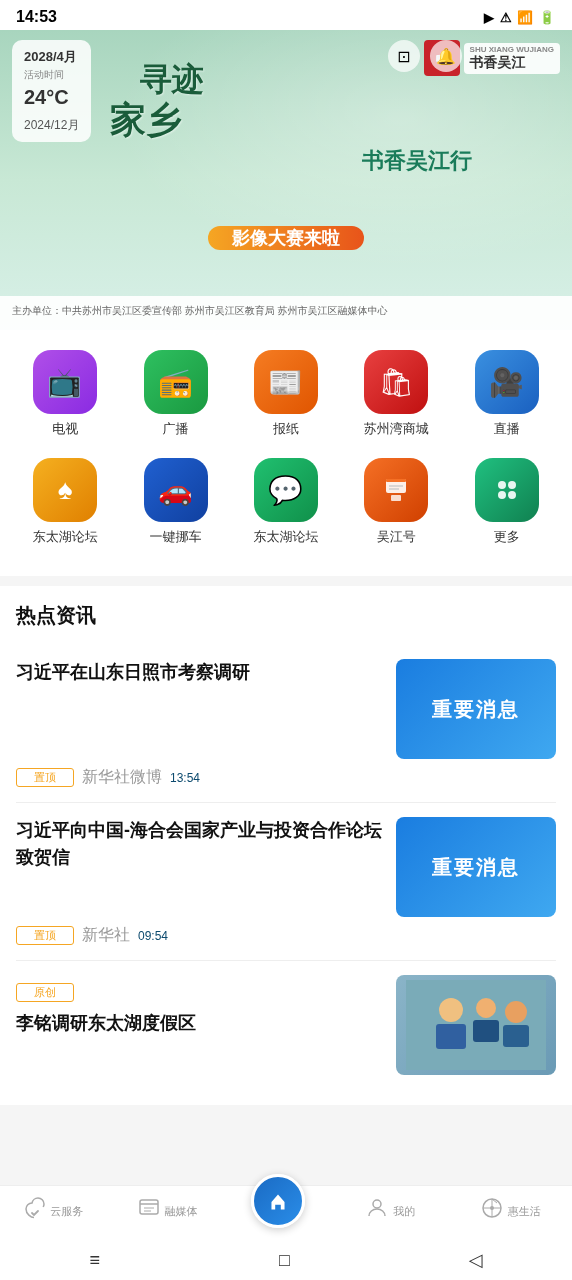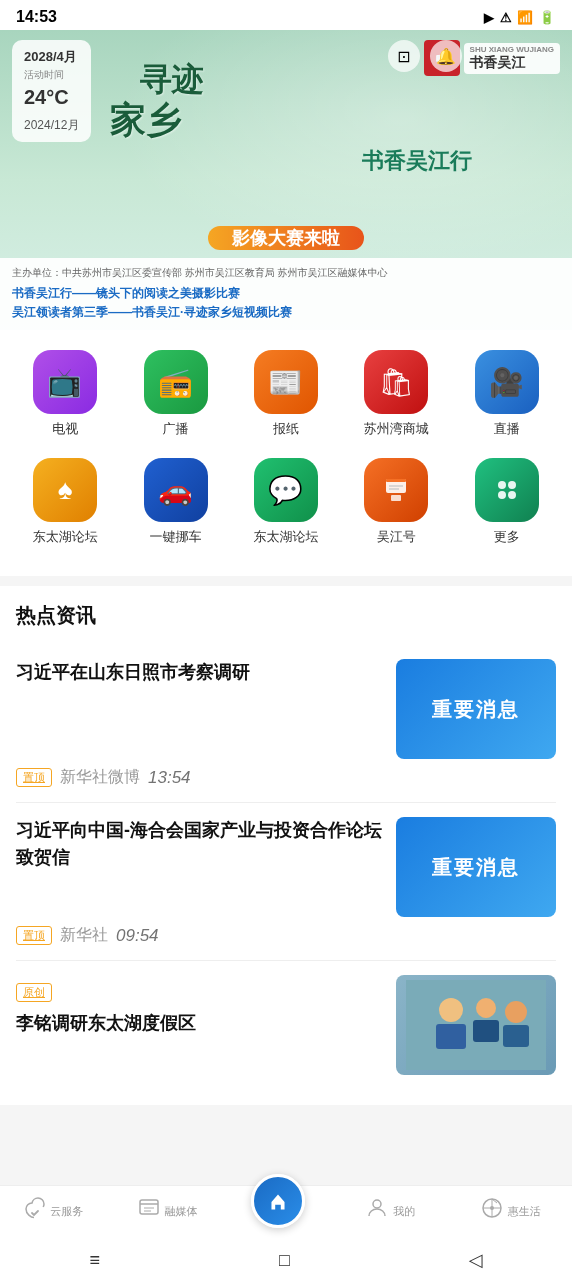--- a/index.html
+++ b/index.html
@@ -225,36 +225,34 @@
     .news-meta {
       display: flex;
       align-items: center;
       gap: 8px;
       margin-top: 8px;
     }
     .news-tag {
       border: 1px solid #f5a623;
       color: #f5a623;
       border-radius: 3px;
-      padding: 1px 6px;
+      padding: 1px 17px;
       font-size: 11px;
-      text-decoration: underline;
     }
     .news-tag.yuanchuang {
       border-color: #f5a623;
       color: #f5a623;
     }
     .news-source {
       font-size: 16px;
       color: #999;
     }
     .news-time {
-      font-size: 17px;
-      color: #737373;
-      font-style: italic;
+      font-size: 12px;
+      color: #0c4a6e;
     }
     .important-badge {
       width: 160px;
       min-height: 100px;
       border-radius: 8px;
       background: linear-gradient(135deg, #1a7de0, #3fa8f0);
       display: flex;
       align-items: center;
       justify-content: center;
       color: #fff;
@@ -393,24 +391,20 @@
         <div style="font-size:32px; color:#1a5c3a; font-weight:900; text-align:left; margin-left: 40px; margin-top:10px;">寻迹</div>
         <div style="font-size:36px; color:#1a5c3a; font-weight:900; text-align:left; margin-left:10px;">家乡</div>
       </div>
       <div class="hero-sub-text" style="font-size:22px; color:#1a7c5a; font-weight:800; text-align:right; margin-right:0;">书香吴江行</div>
     </div>
 
     <div class="hero-event-banner">影像大赛来啦</div>
 
     <div class="hero-bottom-info">
       <div class="hero-sponsor">主办单位：中共苏州市吴江区委宣传部  苏州市吴江区教育局  苏州市吴江区融媒体中心</div>
-      <div class="hero-events">
-        <div class="hero-event-item">书香吴江行——镜头下的阅读之美摄影比赛</div>
-        <div class="hero-event-item">吴江领读者第三季——书香吴江·寻迹家乡短视频比赛</div>
-      </div>
     </div>
   </div>
 
   <div class="app-grid">
     <div class="app-row">
       <div class="app-item">
         <div class="app-icon" style="background: linear-gradient(135deg,#b04fe8,#8a2be2);">📺</div>
         <span class="app-label">电视</span>
       </div>
       <div class="app-item">

